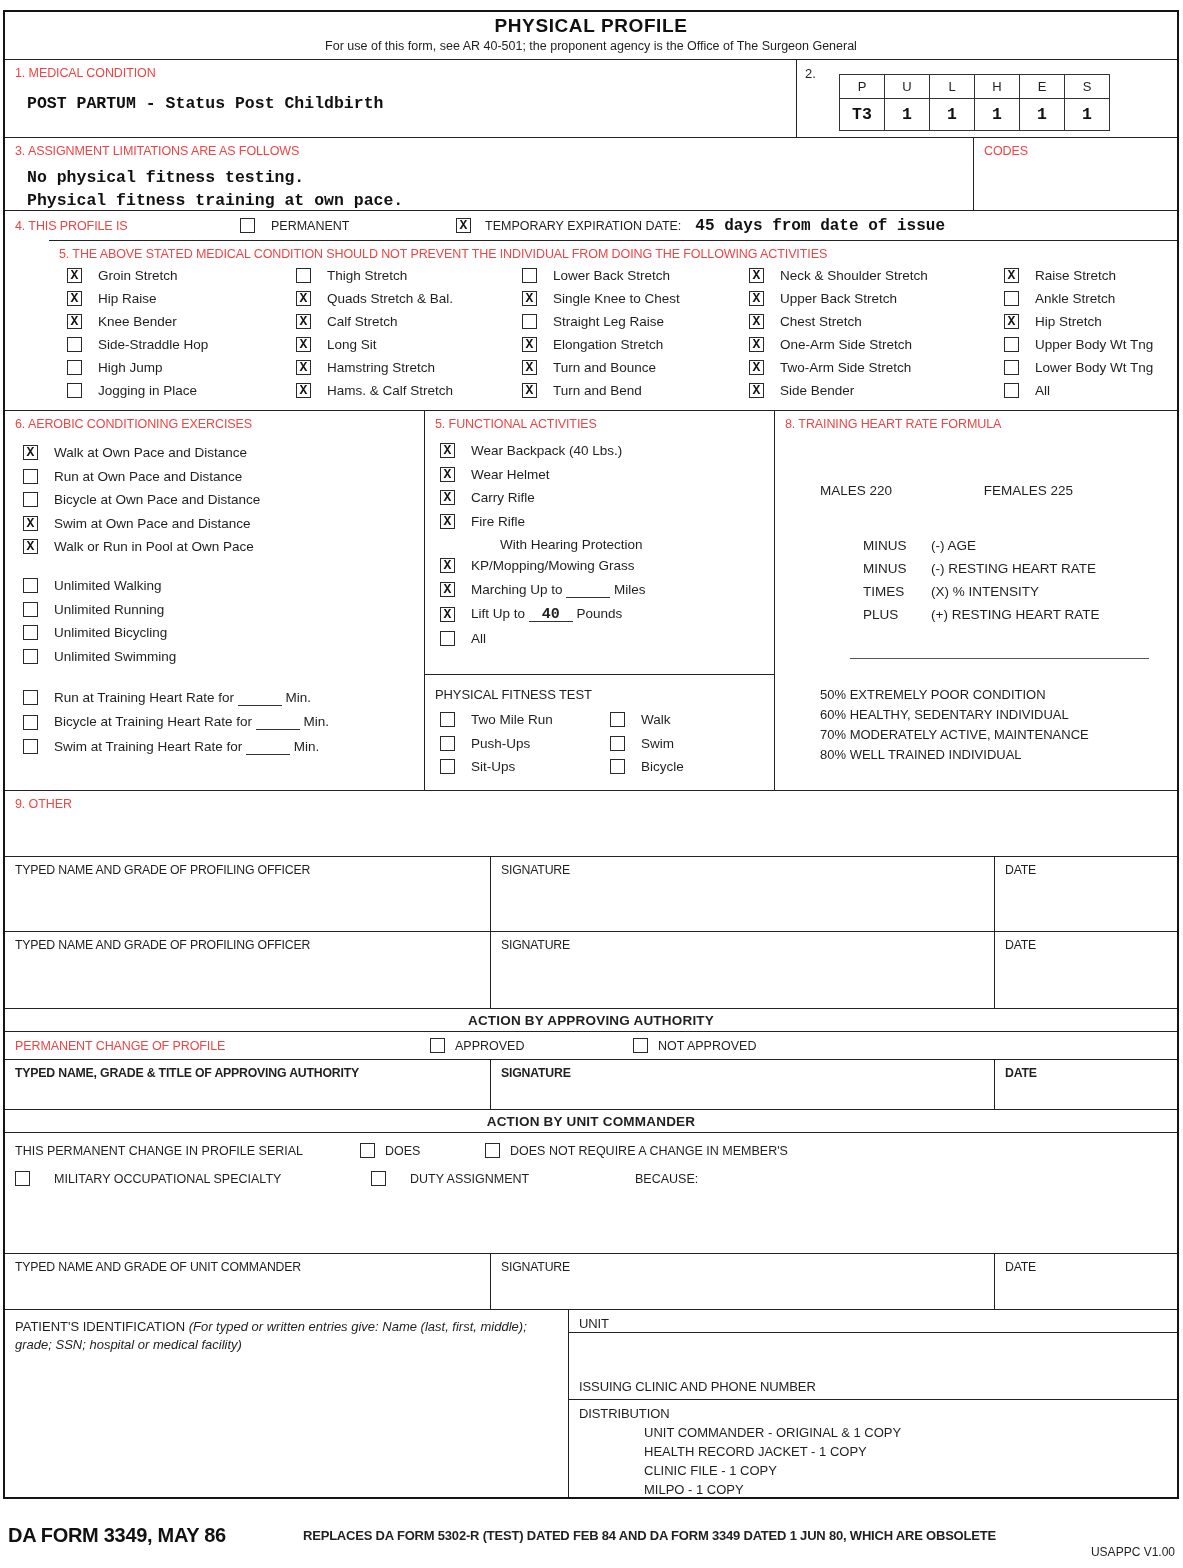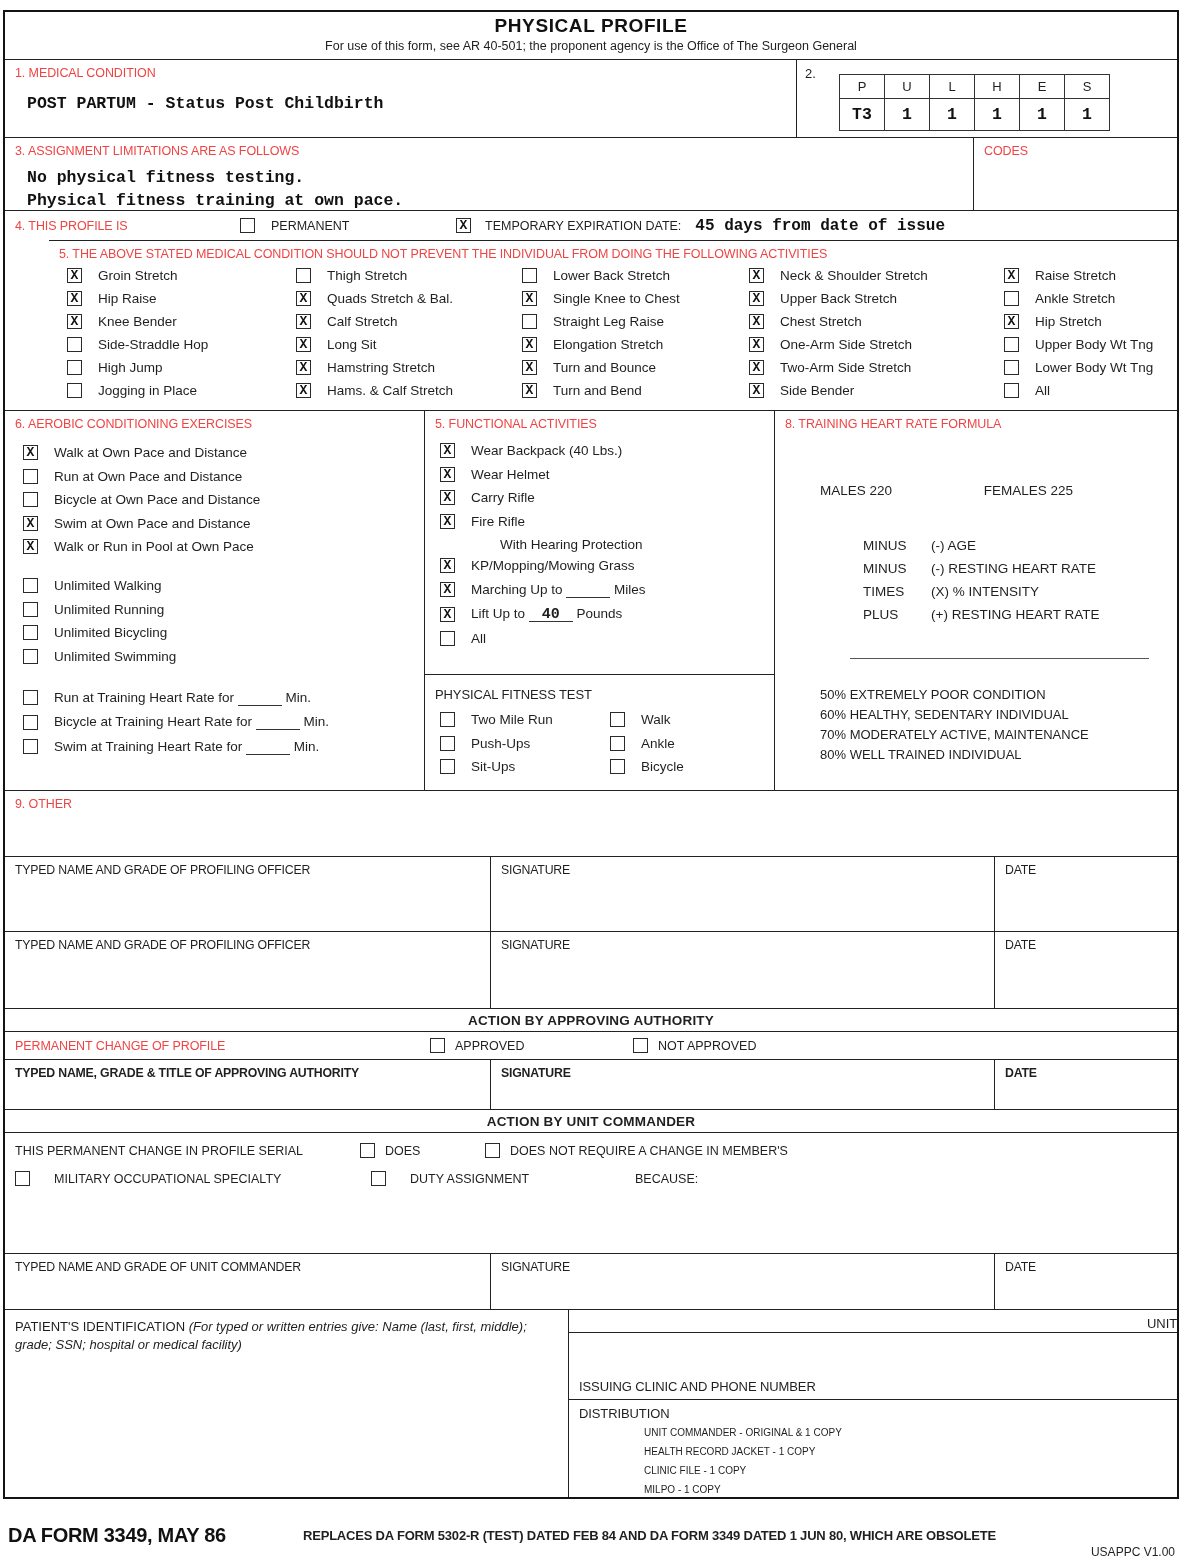--- a/index.html
+++ b/index.html
@@ -92,25 +92,25 @@
   .ucblock { height:121px; font-size:12.5px; }
   .ucline { display:flex; align-items:center; margin:10px 0 0 10px; }
   .ucline .ck { margin-right:10px; }
   .uc-sp1 { margin-left:14px; } 
 
   
   .patrow { height:188px; }
   .pat-left { width:564px; padding:8px 14px 0 10px; font-size:13px; line-height:18px; }
   .pat-note { font-style:italic; }
   .pat-right { flex:1; display:flex; flex-direction:column; }
-  .pat-unit { height:38px; border-bottom:1.5px solid #222;text-align:right; }
+  .pat-unit { height:38px; border-bottom:1.5px solid #222; }
   .pat-clinic { height:44px; border-bottom:1.5px solid #222;margin-top:40px; }
   .pat-dist { flex:1; }
   .pat-lab { font-size:13px; padding:6px 0 0 10px; letter-spacing:-0.1px; }
-  .dist-line { margin:4px 0 0 75px; font-size:10px; line-height:15px; }
+  .dist-line { margin:4px 0 0 75px; font-size:13px; line-height:15px; }
 
   .footer { position:absolute; left:3px; top:1524px; width:1176px; }
   .foot-id { position:absolute; left:5px; top:0; font-size:20px; font-weight:bold; letter-spacing:-0.3px; color:#111; }
   .foot-rep { position:absolute; left:300px; top:4px; font-size:13px; letter-spacing:-0.2px;font-weight:bold; }
   .foot-ver { position:absolute; right:4px; top:21px; font-size:12px; }
 </style>
 </head>
 <body>
 
 <div class="form">
@@ -424,21 +424,21 @@
                 <span class="ck-lbl">Sit-Ups</span>
               </div>
             </div>
           <div class="fit-c2">
               <div class="ck-item">
                 <span class="ck"></span>
                 <span class="ck-lbl">Walk</span>
               </div>
               <div class="ck-item">
                 <span class="ck"></span>
-                <span class="ck-lbl">Ankle</span>
+                <span class="ck-lbl">Swim</span>
               </div>
               <div class="ck-item">
                 <span class="ck"></span>
                 <span class="ck-lbl">Bicycle</span>
               </div>
             </div>
         </div>
       </div>
     </div>
     <div class="cell col8">

